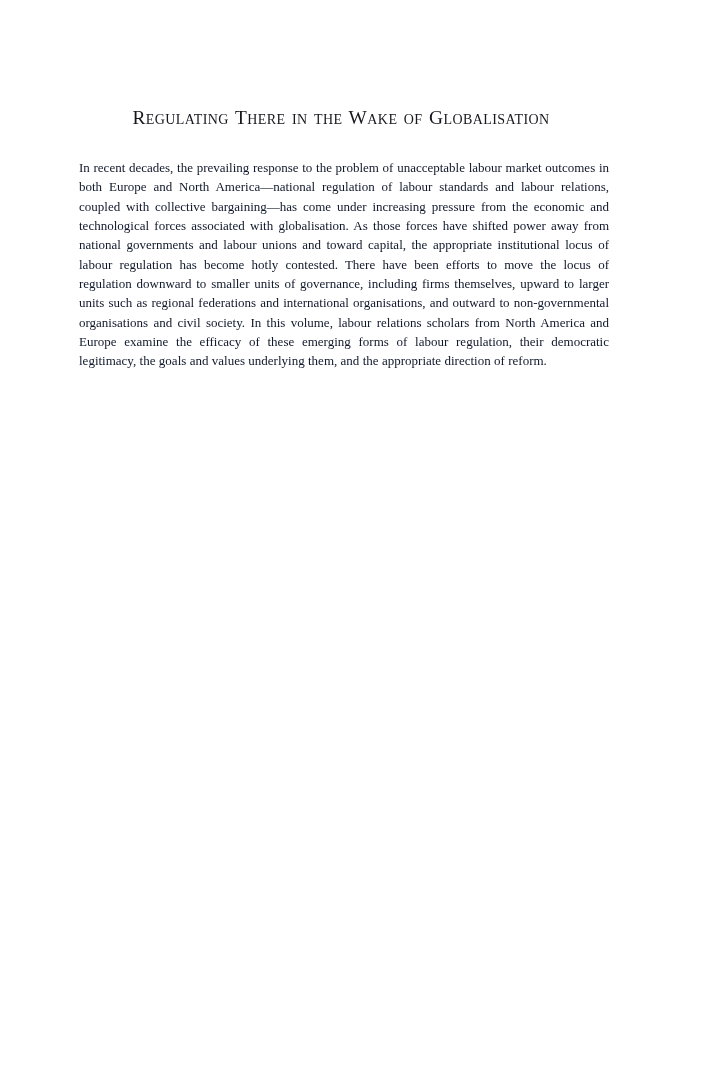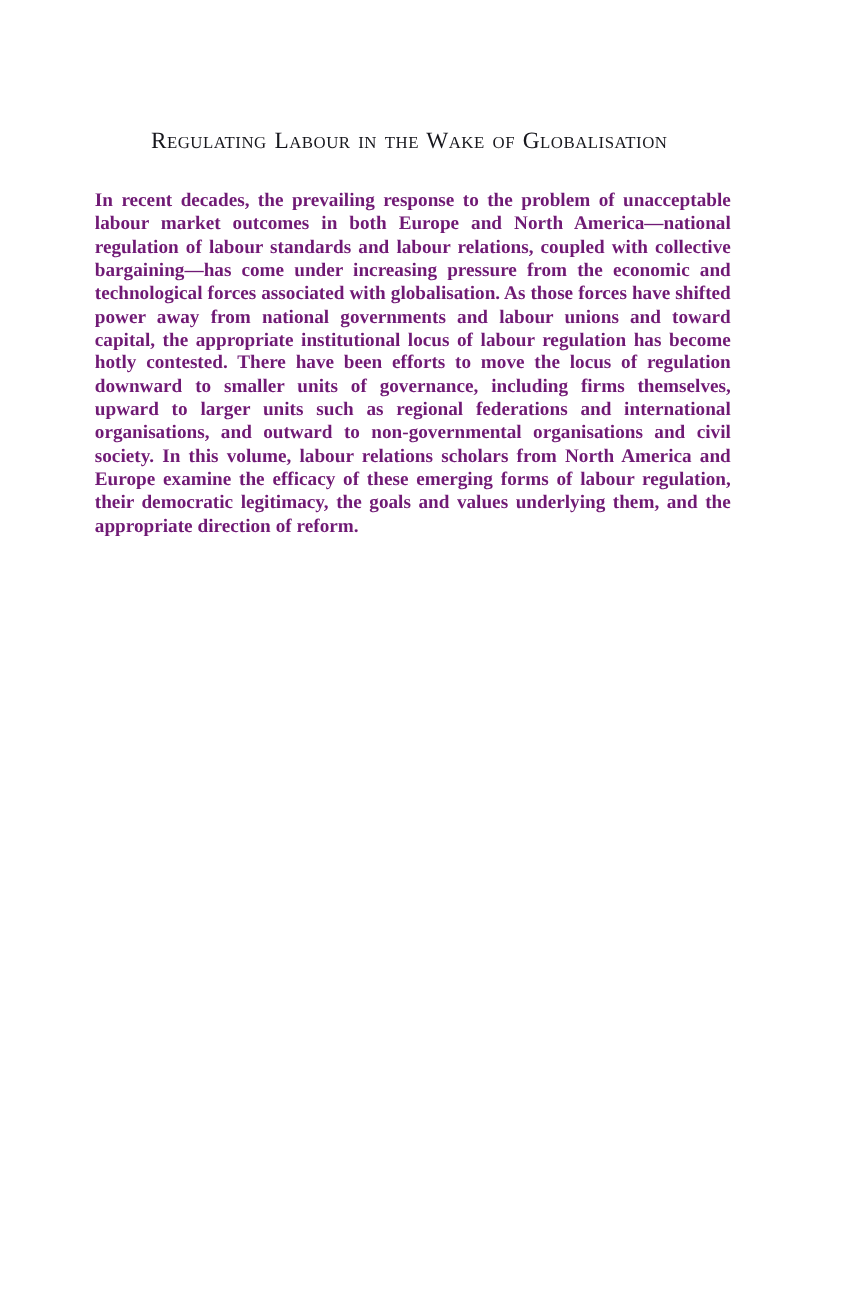--- a/index.html
+++ b/index.html
@@ -39,41 +39,40 @@
     color: #17171d;
     text-align: center;
     margin: 0 0 27px 0;
     padding-left: 2px;
     padding-right: 8px;
     white-space: nowrap;
     font-weight: normal;
   }
 
   .blurb-body {
-    font-size: 16px;
+    font-size: 13px;
     line-height: 19.35px;
     text-align: justify;
     text-justify: inter-word;
-    color: #701a75;
+    color: #0f172a;
     margin: 0;
     hyphens: manual;
     word-spacing: 0.1px;
-    font-weight: bold;
   }
 
   .blurb-body:last-child {
     margin-bottom: 0;
   }
 </style>
 </head>
 <body>
 
 <div class="page">
 
   <div class="content-block">
 
-    <h1 class="blurb-title">Regulating Labour in the Wake of Globalisation</h1>
+    <h1 class="blurb-title">Regulating There in the Wake of Globalisation</h1>
 
     <p class="blurb-body">In recent decades, the prevailing response to the problem of unacceptable labour market outcomes in both Europe and North America—national regulation of labour standards and labour relations, coupled with collective bargaining—has come under increasing pressure from the economic and technological forces associated with globalisation. As those forces have shifted power away from national governments and labour unions and toward capital, the appropriate institutional locus of labour regulation has become hotly contested. There have been efforts to move the locus of regulation downward to smaller units of governance, including firms themselves, upward to larger units such as regional federations and international organisations, and outward to non-governmental organisations and civil society. In this volume, labour relations scholars from North America and Europe examine the efficacy of these emerging forms of labour regulation, their democratic legitimacy, the goals and values underlying them, and the appropriate direction of reform.</p>
 
   </div>
 
 </div>
 
 </body></html>

